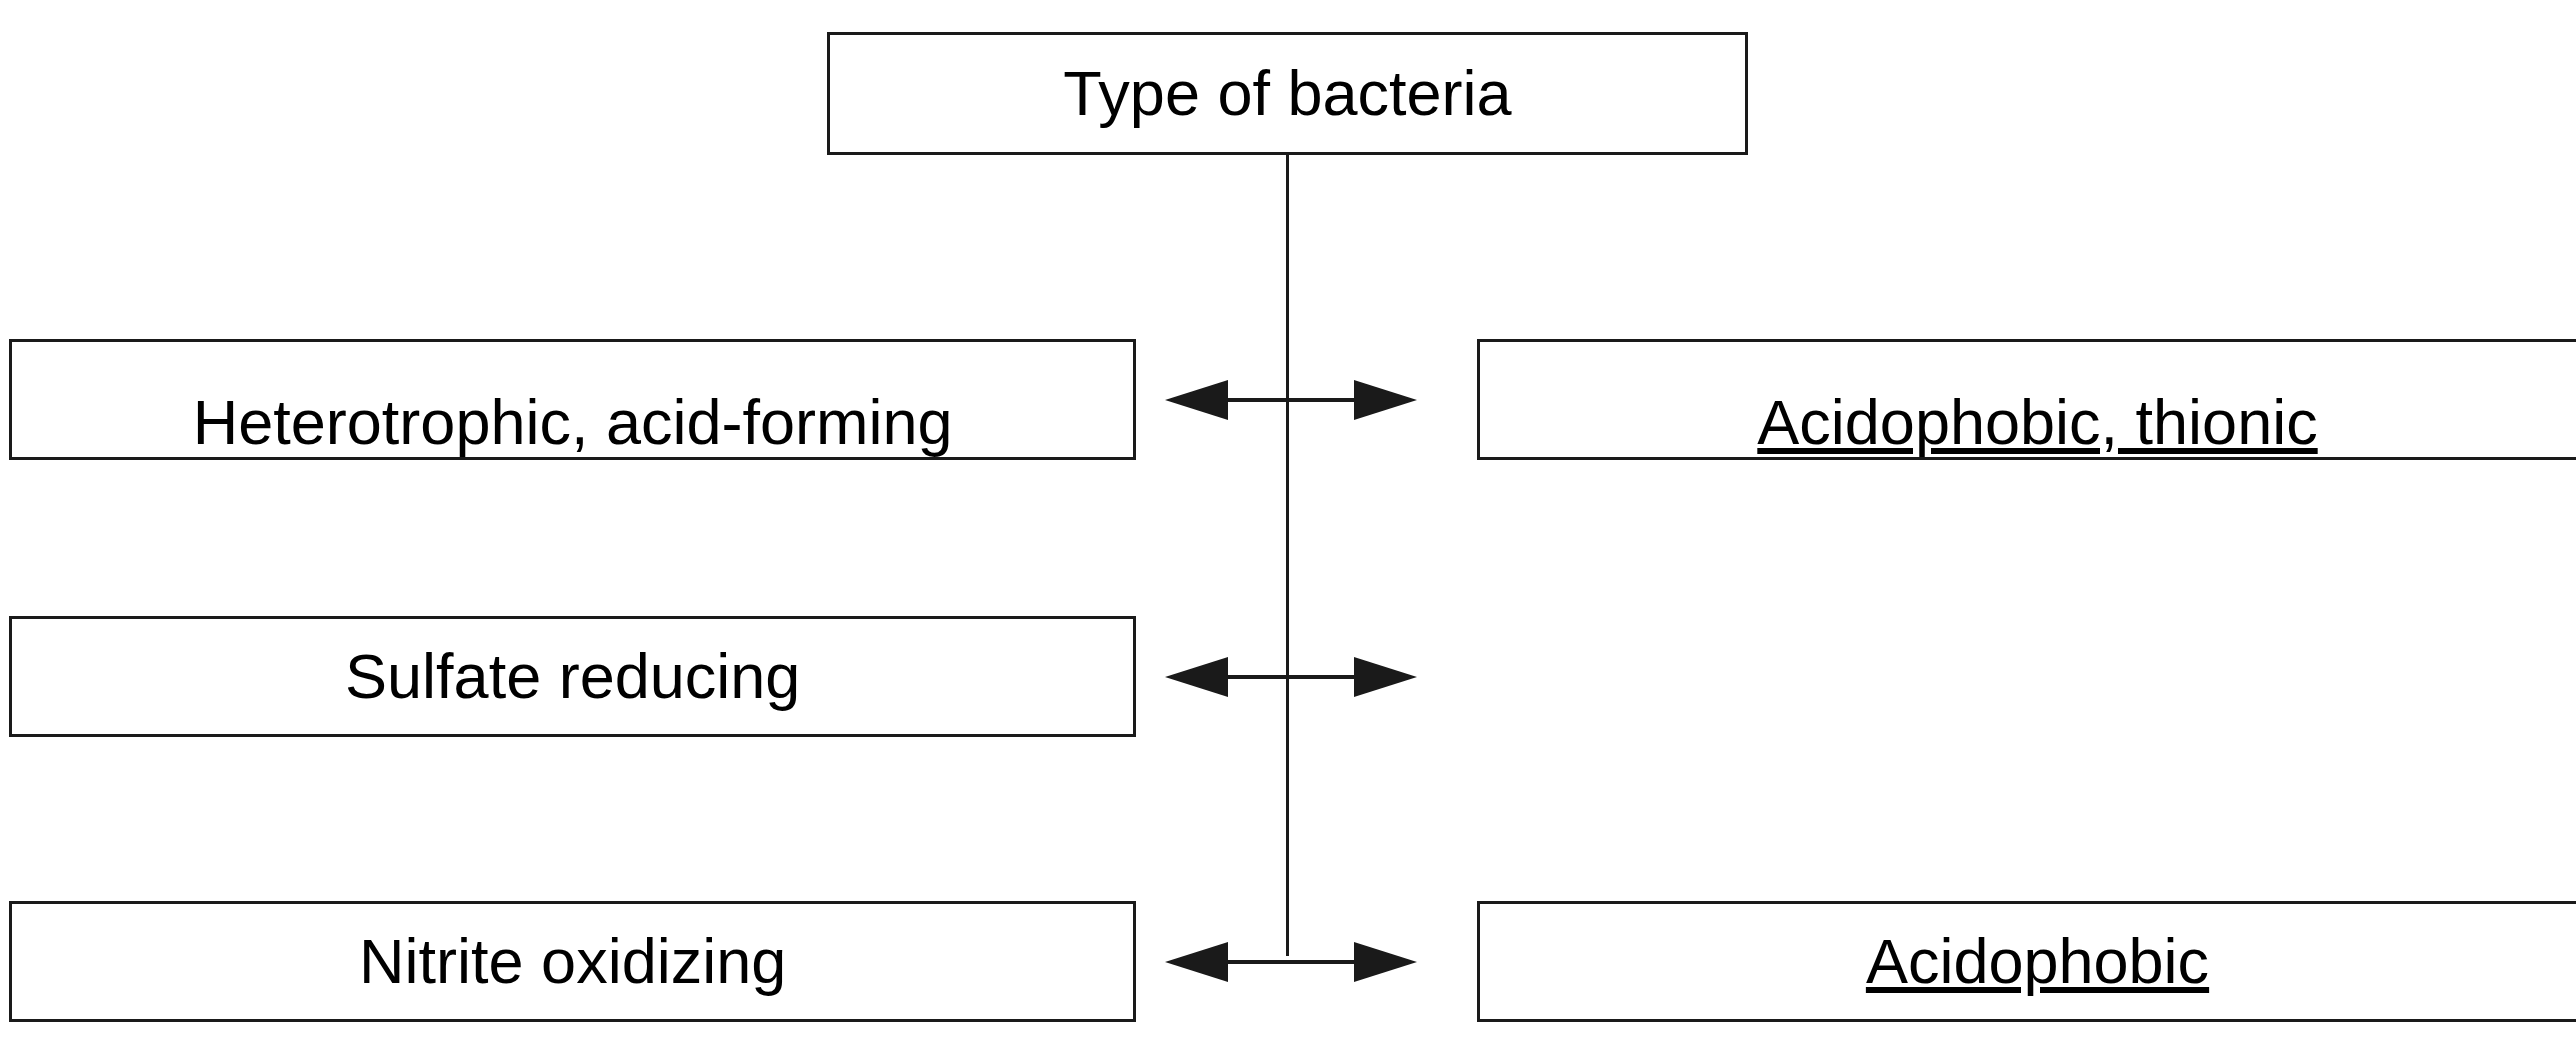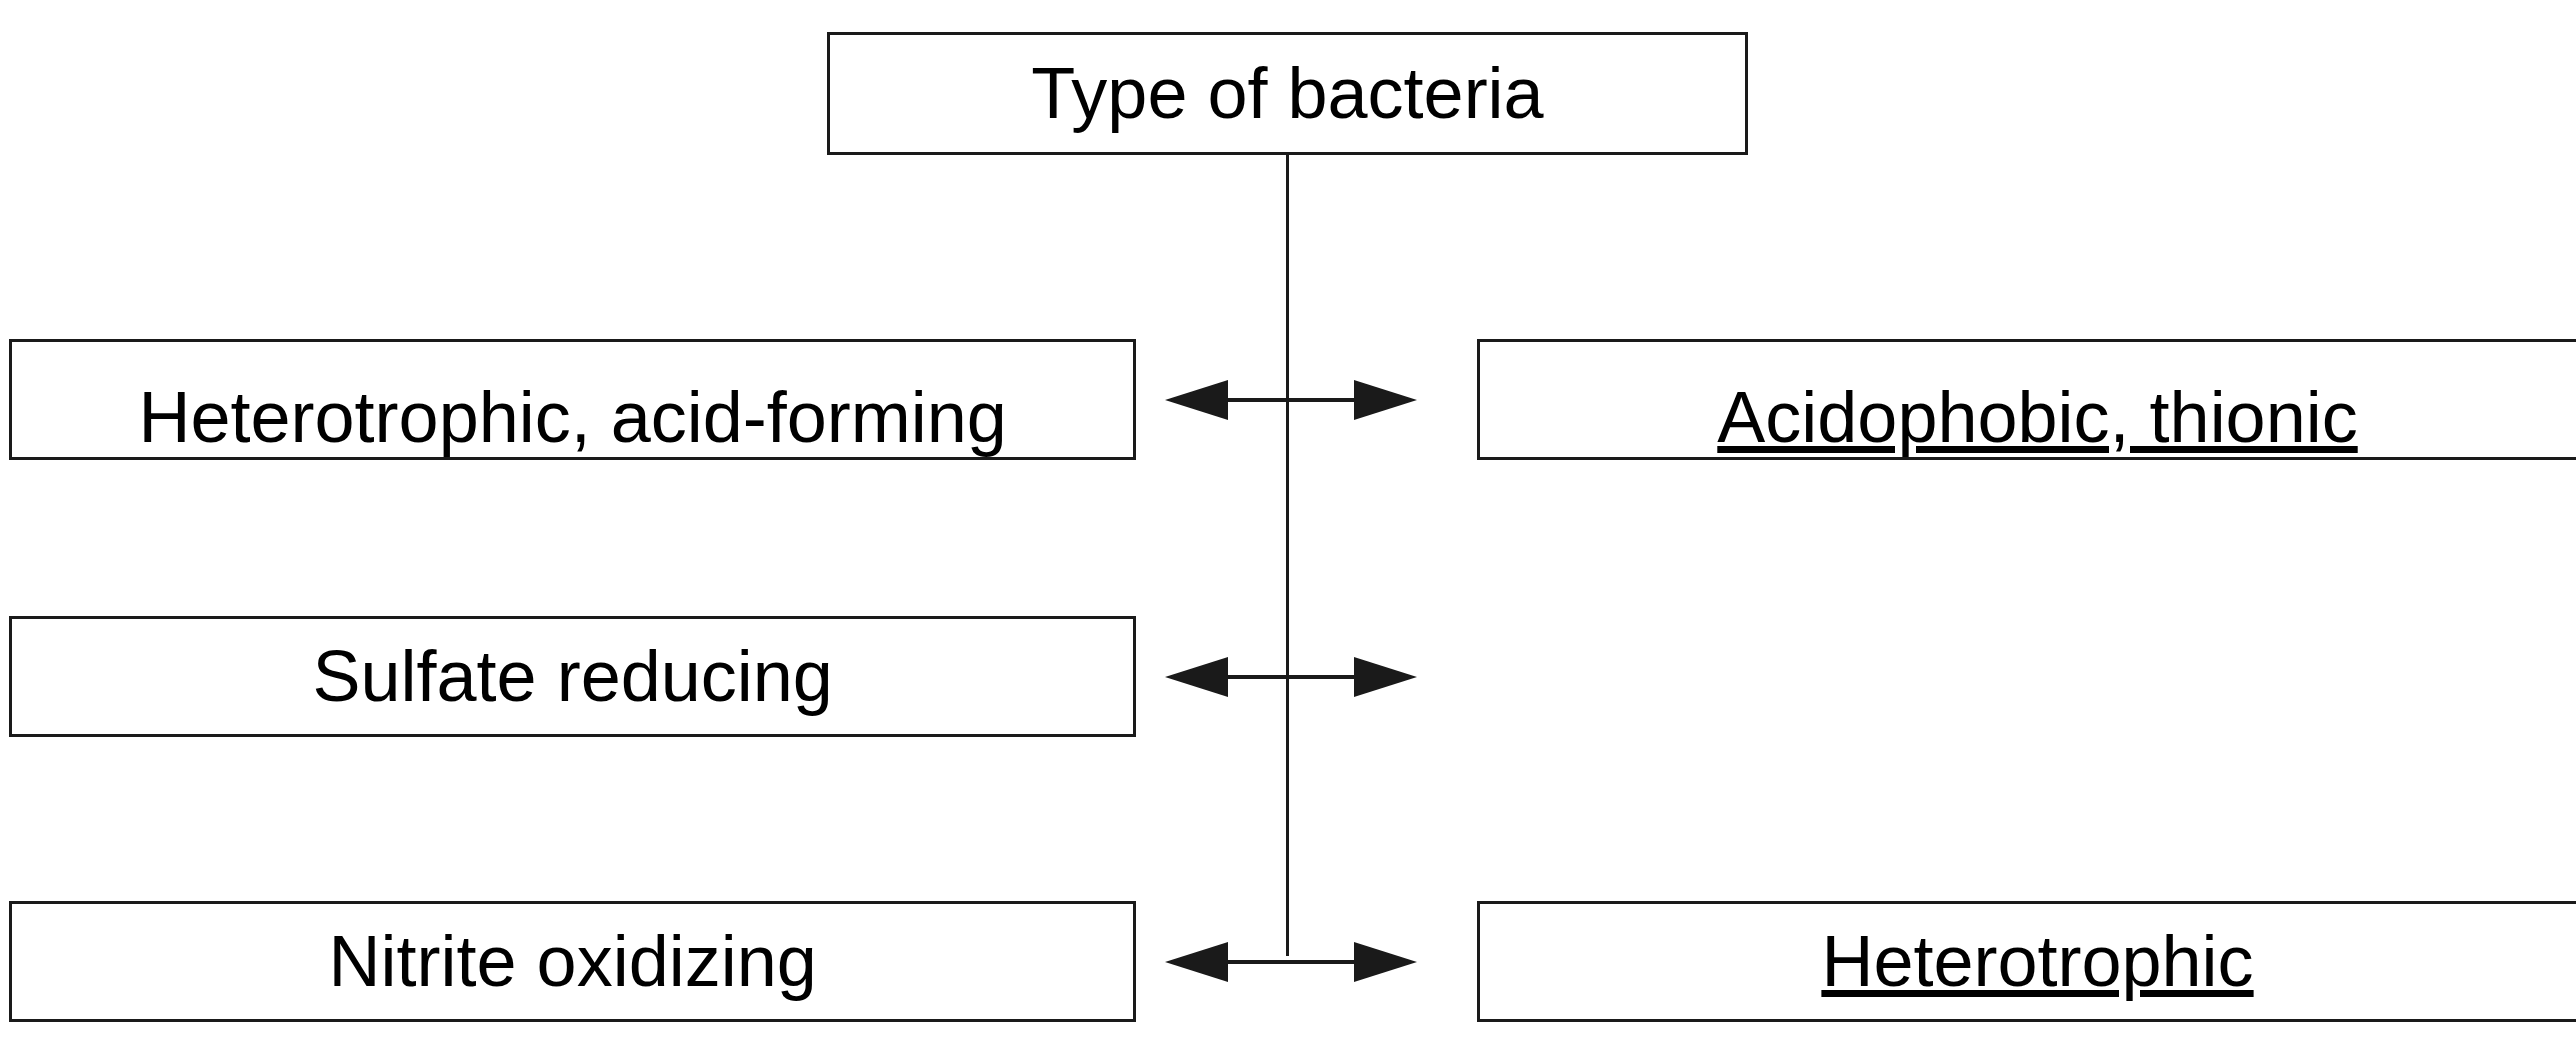--- a/index.html
+++ b/index.html
@@ -21,21 +21,21 @@
     width: 2576px; height: 1050px;
   }
   .box {
     position: absolute;
     box-sizing: border-box;
     border: 3.1px solid var(--line, #1a1a1a);
     background: var(--boxfill, #ffffff);
     display: flex;
     align-items: center;
     justify-content: center;
-    font-size: 72px;
+    font-size: 63px;
     line-height: 1.1;
     white-space: nowrap;
     text-align: center;
   }
   .top-box {
     left: 827px; top: 32px;
     width: 921px; height: 123px;
   }
   .left-box {
     left: 9.2px;
@@ -111,17 +111,17 @@
 
   <div class="box left-box row3">
     <span>Nitrite oxidizing</span>
   </div>
   <div class="arrow row3">
     <span class="head left"></span>
     <span class="shaft"></span>
     <span class="head right"></span>
   </div>
   <div class="box right-box row3">
-    <span>Heterotrophic</span>
+    <span>Acidophobic</span>
   </div>
 
 </div>
 
 
 </body></html>

